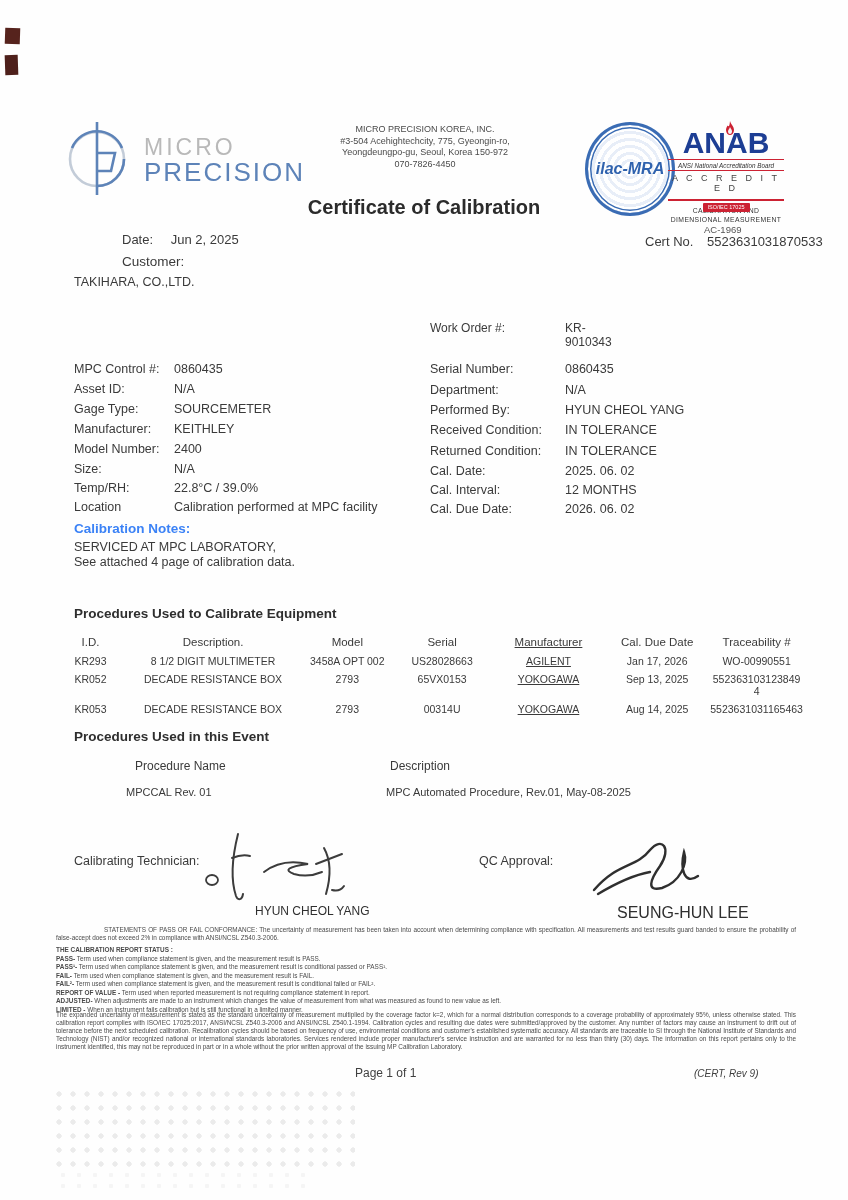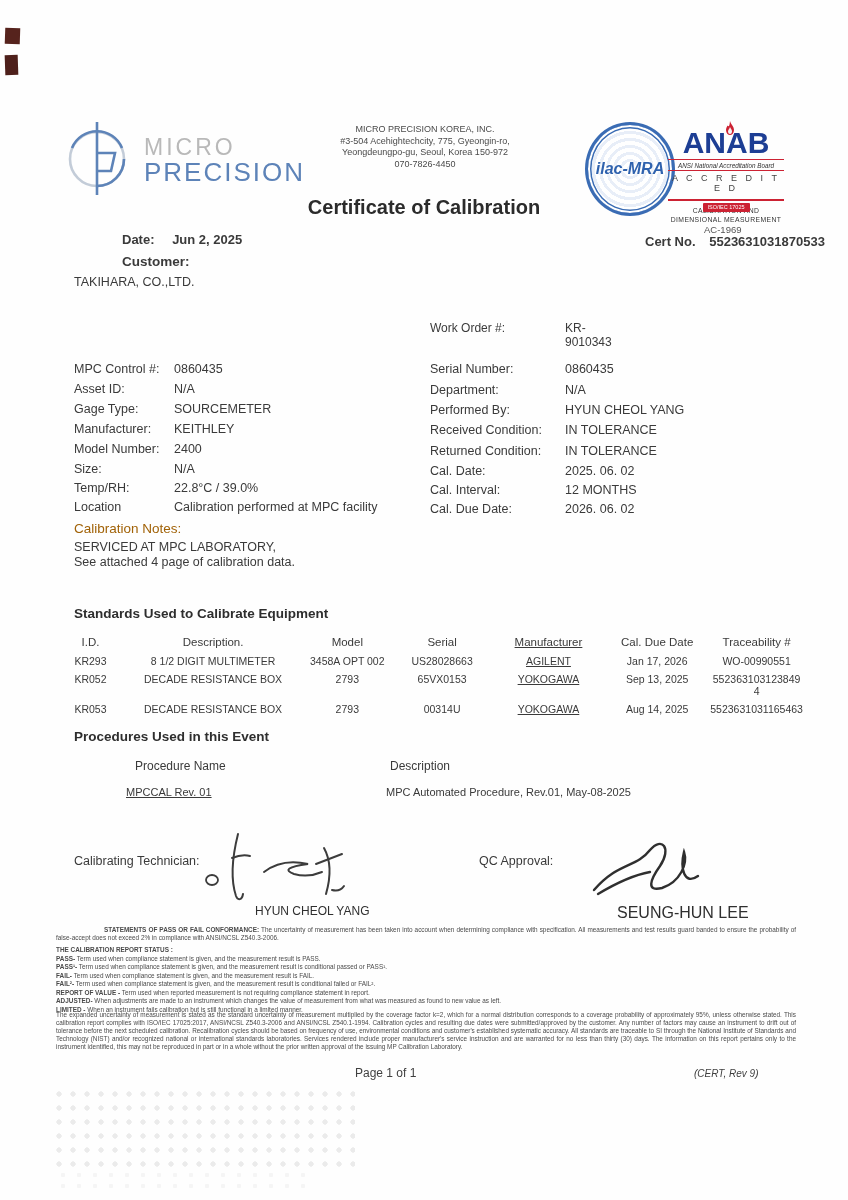--- a/index.html
+++ b/index.html
@@ -2,21 +2,21 @@
 <html><head>
 <meta charset="utf-8">
 <style>
   html,body{margin:0;padding:0;background:#e9e9e9;}
   .page{
     position:relative;width:848px;height:1200px;margin:0 auto;
     background:#fefefe;overflow:hidden;
     font-family:"Liberation Sans",sans-serif;color:#3a3a3a;
   }
   .abs{position:absolute;}
-  .b{font-weight:bold;padding-left:48px;}
+  .b{font-weight:normal;padding-left:48px;}
   
   .mp-logo{left:60px;top:118px;display:flex;align-items:center;gap:10px;justify-content:center;}
   .mp-word1{font-size:23px;letter-spacing:3px;color:#b9b9b9;line-height:24px;}
   .mp-word2{font-size:26px;letter-spacing:2px;color:#5d83b8;line-height:27px;}
   .company{left:300px;top:124px;width:250px;text-align:center;font-size:9px;line-height:11.5px;color:#4a4a4a;}
   .title{left:0;top:196px;width:848px;text-align:center;font-size:20px;font-weight:bold;color:#2b2b2b;}
   
   .ilac{left:585px;top:122px;width:84px;height:88px;border-radius:50%;
     border:3px solid #3a6cb4;box-shadow:inset 0 0 0 2px #fff, inset 0 0 0 3.5px #3a6cb4;
     background:repeating-radial-gradient(circle at 50% 50%, #e8eef8 0 3px, #ffffff 3px 7px);
@@ -43,37 +43,37 @@
   .customer-val{left:74px;top:275px;font-size:12.5px;}
   .workorder{left:430px;top:321px;font-size:12px;display:flex;}
   .workorder .v{position:absolute;left:135px;}
   
   .frow{position:absolute;font-size:12.5px;}
   .frow .fl{display:inline-block;}
   .frow .fv{position:absolute;white-space:nowrap;}
   .leftcol .fv{left:100px;}
   .rightcol .fv{left:135px;}
   
-  .notes-h{left:74px;top:521px;font-size:13.5px;font-weight:normal;color:#a16207;}
+  .notes-h{left:74px;top:521px;font-size:13.5px;font-weight:bold;color:#3b82f6;}
   .notes-1{left:74px;top:540px;font-size:12.5px;}
   .notes-2{left:74px;top:555px;font-size:12.5px;}
   
   .std-h{left:74px;top:606px;font-size:13.5px;font-weight:bold;color:#2e2e2e;}
   .std-table{left:58px;top:636px;width:745px;}
   .trow{display:flex;align-items:flex-start;gap:9px;}
   .trow>div{text-align:center;}
   .th{font-size:11.5px;color:#3a3a3a;margin-bottom:7px;}
   .td{font-size:10.5px;color:#3a3a3a;margin-bottom:6px;}
   .c0{width:70px;}.c1{width:175px;}.c2{width:95px;}.c3{width:90px;}
   .c4{width:120px;text-decoration:underline;}.c5{width:95px;}.c6{width:100px;word-break:break-all;line-height:12px;}
   
   .proc-h{left:74px;top:729px;font-size:13.5px;font-weight:bold;color:#2e2e2e;}
   .proc-nh{left:135px;top:759px;font-size:12px;}
   .proc-dh{left:390px;top:759px;font-size:12px;}
-  .proc-n{left:126px;top:786px;font-size:11px;text-decoration:underline;}
+  .proc-n{left:126px;top:786px;font-size:11px;}
   .proc-d{left:386px;top:786px;font-size:11px;}
   
   .sig-lt{left:74px;top:854px;font-size:12.5px;}
   .sig-lq{left:479px;top:854px;font-size:12.5px;}
   .sig-nt{left:255px;top:904px;font-size:12px;color:#2f2f2f;}
   .sig-nq{left:617px;top:904px;font-size:16px;color:#2f2f2f;}
   .sig-svg-t{left:198px;top:828px;}
   .sig-svg-q{left:588px;top:838px;}
   
   .legal{left:56px;width:740px;font-size:6.4px;line-height:8px;color:#4a4a4a;text-align:justify;}
@@ -185,21 +185,21 @@
   <div class="frow rightcol" style="left:430px;top:423px"><span class="fl">Received Condition:</span><span class="fv">IN TOLERANCE</span></div>
   <div class="frow rightcol" style="left:430px;top:444px"><span class="fl">Returned Condition:</span><span class="fv">IN TOLERANCE</span></div>
   <div class="frow rightcol" style="left:430px;top:464px"><span class="fl">Cal. Date:</span><span class="fv">2025. 06. 02</span></div>
   <div class="frow rightcol" style="left:430px;top:483px"><span class="fl">Cal. Interval:</span><span class="fv">12 MONTHS</span></div>
   <div class="frow rightcol" style="left:430px;top:502px"><span class="fl">Cal. Due Date:</span><span class="fv">2026. 06. 02</span></div>
 
   <div class="abs notes-h">Calibration Notes:</div>
   <div class="abs notes-1">SERVICED AT MPC LABORATORY,</div>
   <div class="abs notes-2">See attached 4 page of calibration data.</div>
 
-  <div class="abs std-h">Standards Used to Calibrate Equipment</div>
+  <div class="abs std-h">Procedures Used to Calibrate Equipment</div>
   <div class="abs std-table">
     <div class="trow">
       <div class="th c0">I.D.</div>
       <div class="th c1">Description.</div>
       <div class="th c2">Model</div>
       <div class="th c3">Serial</div>
       <div class="th c4">Manufacturer</div>
       <div class="th c5">Cal. Due Date</div>
       <div class="th c6">Traceability #</div>
     </div>

